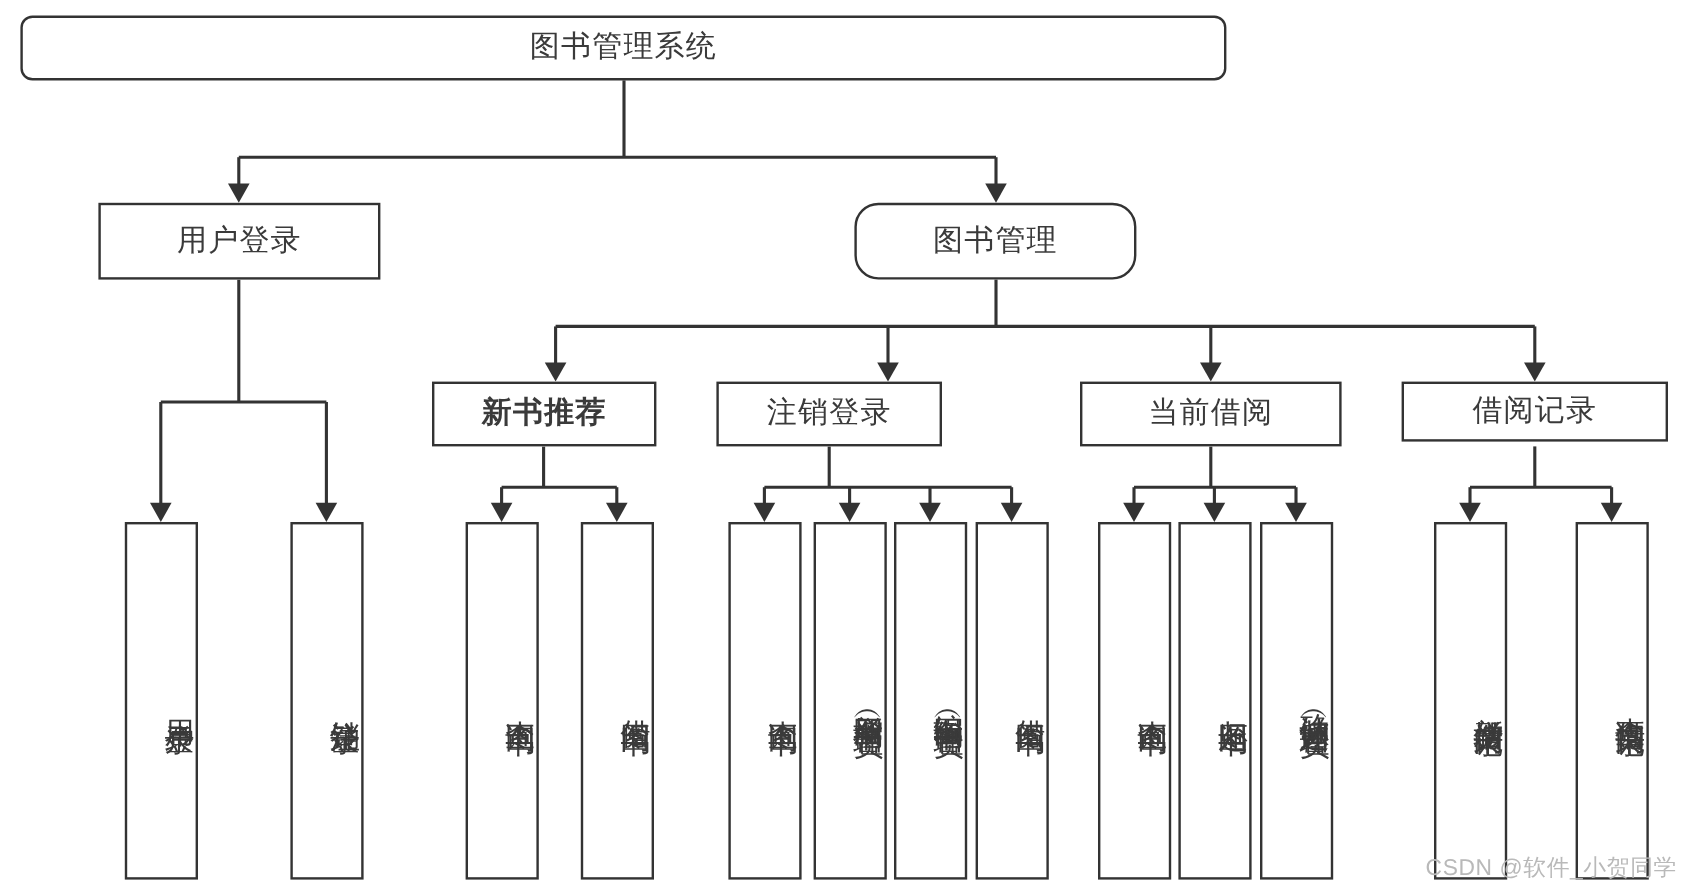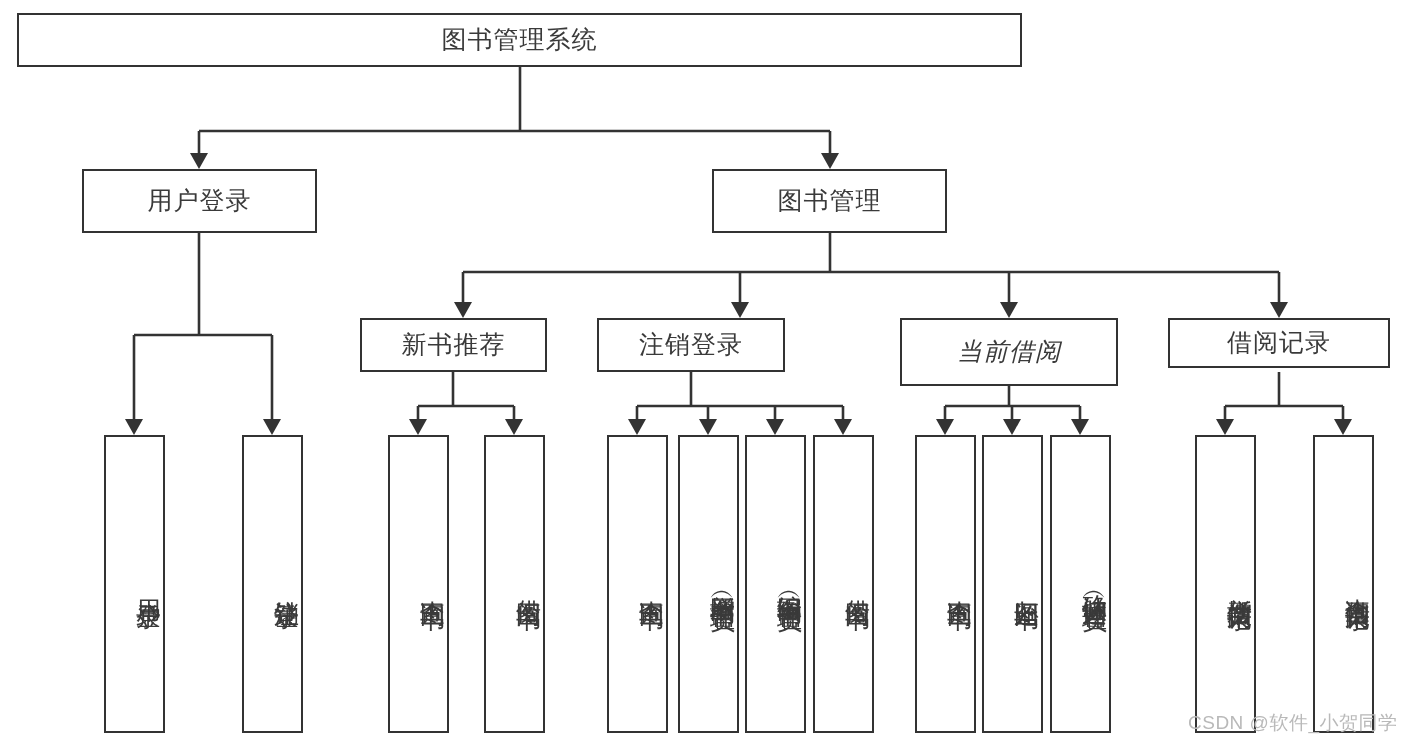--- a/index.html
+++ b/index.html
@@ -104,38 +104,38 @@
     <polygon class="arrowhead" points="1071,419 1089,419 1080,435"></polygon>
 
     <path class="wire" d="M 1279 372 L 1279 406"></path>
     <path class="wire" d="M 1225 406 L 1343 406"></path>
     <path class="wire" d="M 1225 406 L 1225 421"></path>
     <polygon class="arrowhead" points="1216,419 1234,419 1225,435"></polygon>
     <path class="wire" d="M 1343 406 L 1343 421"></path>
     <polygon class="arrowhead" points="1334,419 1352,419 1343,435"></polygon>
   </svg>
 
-  <div class="node horiz" style="left:17px;top:13px;width:1005px;height:54px;">
+  <div class="node horiz" style="left:17px;top:13px;width:1005px;height:54px;border-radius:10px;">
     <span>图书管理系统</span>
   </div>
 
   <div class="node horiz" style="left:82px;top:169px;width:235px;height:64px;">
     <span>用户登录</span>
   </div>
-  <div class="node horiz" style="left:712px;top:169px;width:235px;height:64px;">
+  <div class="node horiz" style="left:712px;top:169px;width:235px;height:64px;border-radius:20px;">
     <span>图书管理</span>
   </div>
 
-  <div class="node horiz" style="left:360px;top:318px;width:187px;height:54px;">
+  <div class="node horiz" style="left:360px;top:318px;width:187px;height:54px;font-weight:bold;">
     <span>新书推荐</span>
   </div>
   <div class="node horiz" style="left:597px;top:318px;width:188px;height:54px;">
     <span>注销登录</span>
   </div>
-  <div class="node horiz" style="left:900px;top:318px;width:218px;height:68px;font-style:italic;">
+  <div class="node horiz" style="left:900px;top:318px;width:218px;height:54px;">
     <span>当前借阅</span>
   </div>
   <div class="node horiz" style="left:1168px;top:318px;width:222px;height:50px;">
     <span>借阅记录</span>
   </div>
 
   <div class="node leaf" style="left:104px;top:435px;width:61px;height:298px;">
     <span>用户登录</span>
   </div>
   <div class="node leaf" style="left:242px;top:435px;width:61px;height:298px;">

